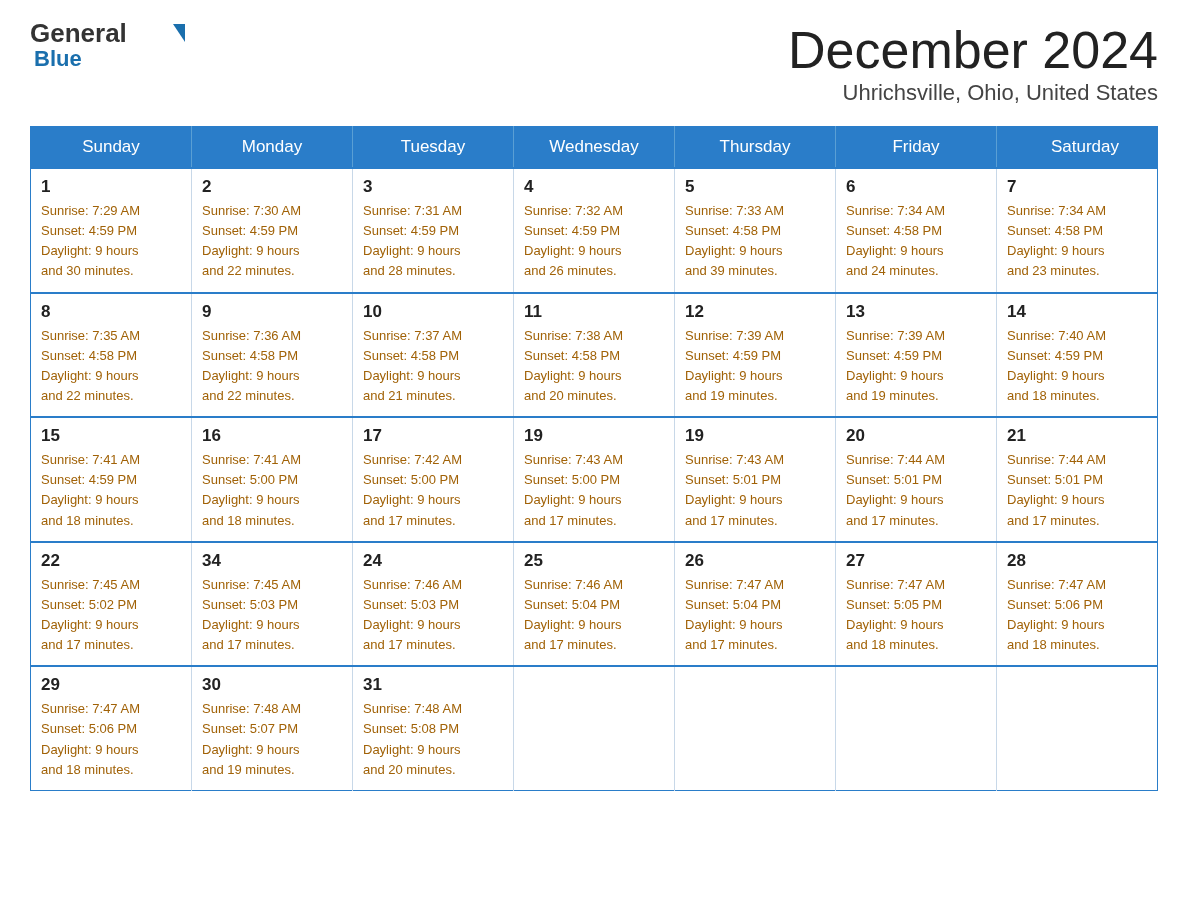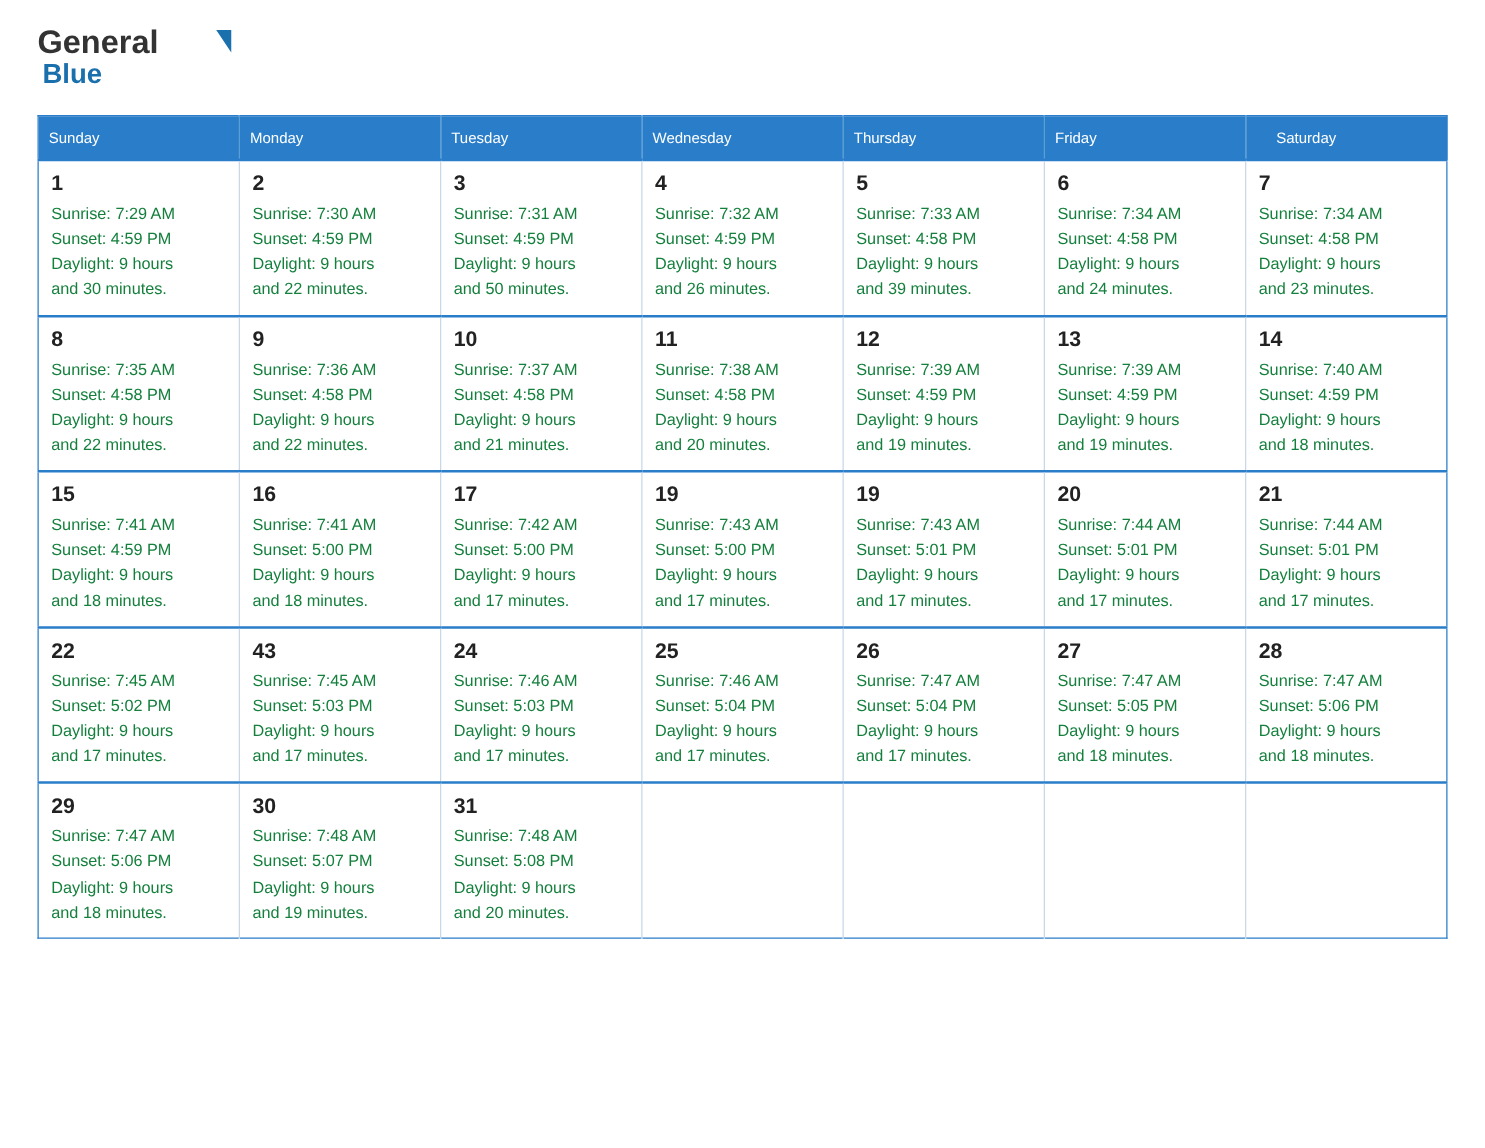--- a/index.html
+++ b/index.html
@@ -59,23 +59,23 @@
     }
     .calendar {
       width: 100%;
       border-collapse: collapse;
       border: 1.5px solid #2a7dc9;
     }
     .calendar thead tr th {
       background-color: #2a7dc9;
       color: #fff;
       padding: 10px 8px;
-      font-size: 12px;
+      font-size: 17px;
       font-weight: 500;
-      text-align: left;
+      text-align: center;
       border-right: 1px solid #5a9fd4;
     }
     .calendar thead tr th:last-child {
       border-right: none;
       padding-left: 24px;
     }
     .calendar tbody tr td {
       vertical-align: top;
       padding: 8px 10px 10px 10px;
       border-top: 2px solid #2a7dc9;
@@ -90,40 +90,44 @@
     }
     .day-number {
       font-size: 17px;
       font-weight: bold;
       color: #222;
       display: block;
       margin-bottom: 4px;
     }
     .day-info {
       font-size: 13px;
-      color: #15803d;
+      color: #a16207;
       line-height: 1.55;
     }
     .empty-cell {
       background: #fff;
     }
   </style>
 </head>
 <body>
 
 <div class="header">
   <div class="logo">
     <div class="logo-text">
       <span class="logo-general">General</span>
       <span class="logo-arrow"></span>
     </div>
     <div style="margin-left:4px;">
       <span class="logo-blue">Blue</span>
     </div>
   </div>
+  <div class="title-block">
+    <div class="month-title">December 2024</div>
+    <div class="location-title">Uhrichsville, Ohio, United States</div>
+  </div>
 </div>
 
 <table class="calendar">
   <thead>
     <tr>
     <th>Sunday</th>
         <th>Monday</th>
         <th>Tuesday</th>
         <th>Wednesday</th>
         <th>Thursday</th>
@@ -150,21 +154,21 @@
             <span>Daylight: 9 hours</span><br>
             <span>and 22 minutes.</span>
           </div>
         </td>
         <td>
           <span class="day-number">3</span>
           <div class="day-info">
             <span>Sunrise: 7:31 AM</span><br>
             <span>Sunset: 4:59 PM</span><br>
             <span>Daylight: 9 hours</span><br>
-            <span>and 50 minutes.</span>
+            <span>and 28 minutes.</span>
           </div>
         </td>
         <td>
           <span class="day-number">4</span>
           <div class="day-info">
             <span>Sunrise: 7:32 AM</span><br>
             <span>Sunset: 4:59 PM</span><br>
             <span>Daylight: 9 hours</span><br>
             <span>and 26 minutes.</span>
           </div>
@@ -331,21 +335,21 @@
         <td>
           <span class="day-number">22</span>
           <div class="day-info">
             <span>Sunrise: 7:45 AM</span><br>
             <span>Sunset: 5:02 PM</span><br>
             <span>Daylight: 9 hours</span><br>
             <span>and 17 minutes.</span>
           </div>
         </td>
         <td>
-          <span class="day-number">43</span>
+          <span class="day-number">34</span>
           <div class="day-info">
             <span>Sunrise: 7:45 AM</span><br>
             <span>Sunset: 5:03 PM</span><br>
             <span>Daylight: 9 hours</span><br>
             <span>and 17 minutes.</span>
           </div>
         </td>
         <td>
           <span class="day-number">24</span>
           <div class="day-info">

